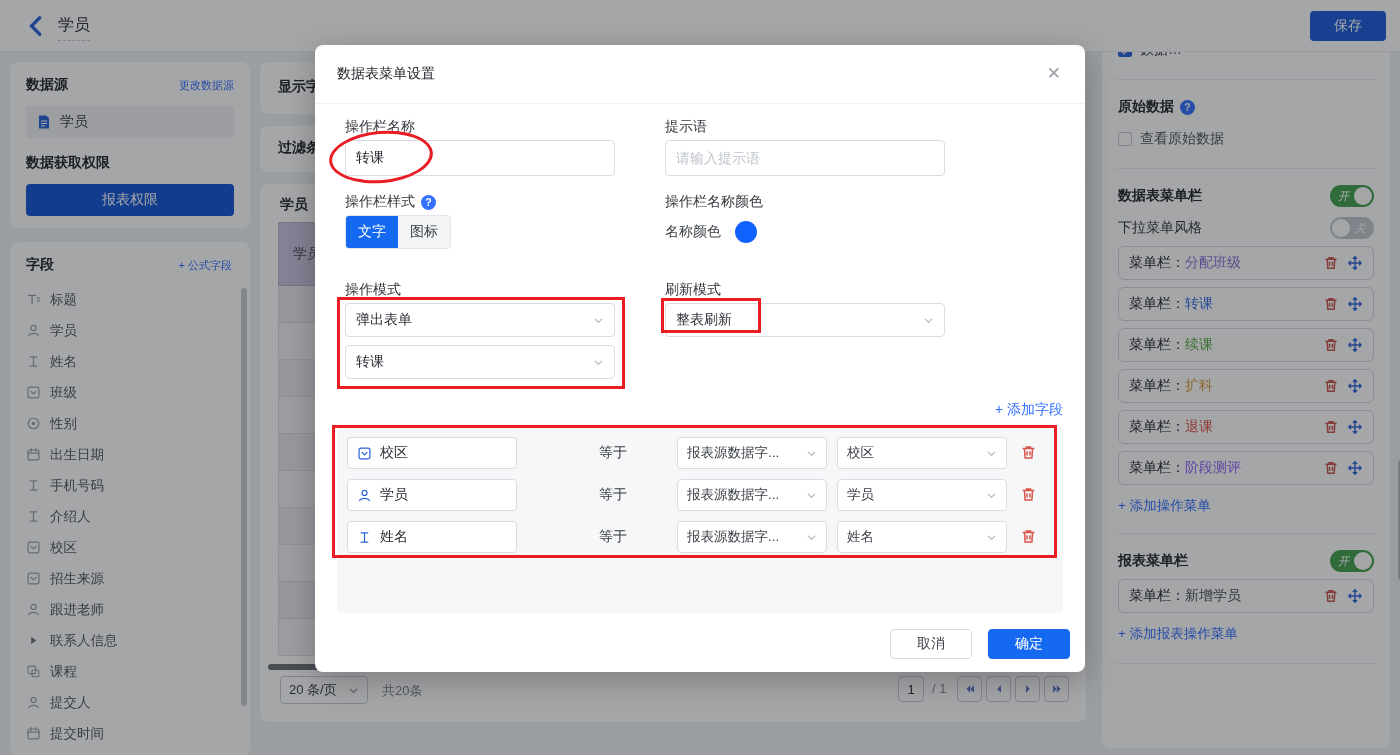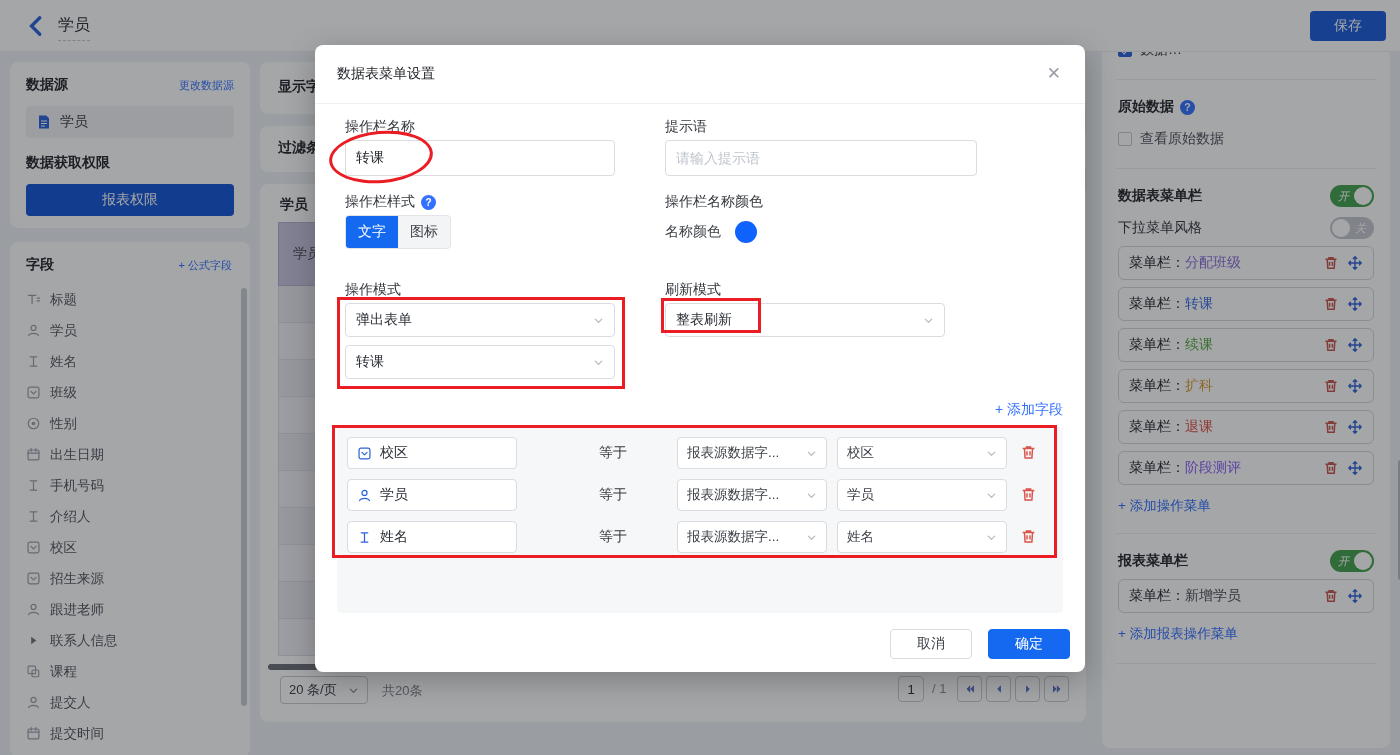--- a/index.html
+++ b/index.html
@@ -480,21 +480,21 @@
 
   <div class="modal">
     <div class="m-title">数据表菜单设置</div>
     <span class="m-close">✕</span>
     <div class="m-divider"></div>
 
     <div class="m-label" style="left:30px; top:73px;">操作栏名称</div>
     <input class="m-input" style="left: 30px; top: 95px; width: 270px;" value="转课">
 
     <div class="m-label" style="left:350px; top:73px;">提示语</div>
-    <input class="m-input" style="left: 350px; top: 95px; width: 312px;" placeholder="请输入提示语">
+    <input class="m-input" style="left: 350px; top: 95px; width: 280px;" placeholder="请输入提示语">
 
     <div class="m-label" style="left:30px; top:148px;">
       <span>操作栏样式</span>
         <span class="help">?</span>
     </div>
     <div class="seg">
       <span class="opt sel">文字</span>
       <span class="opt un">图标</span>
     </div>
 

